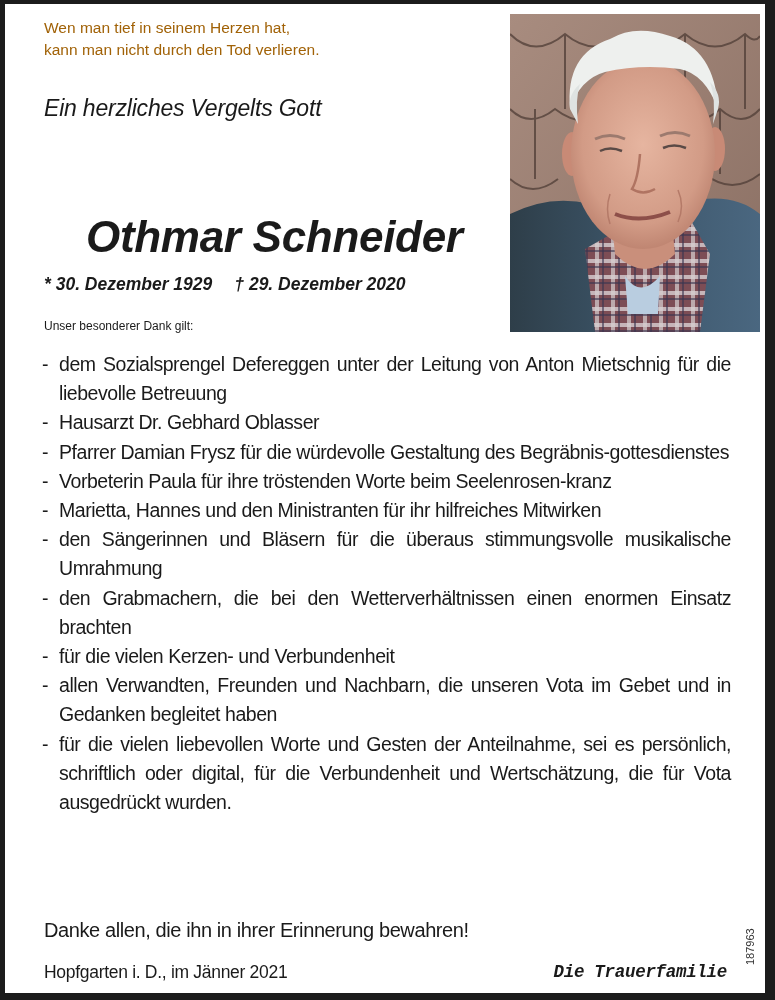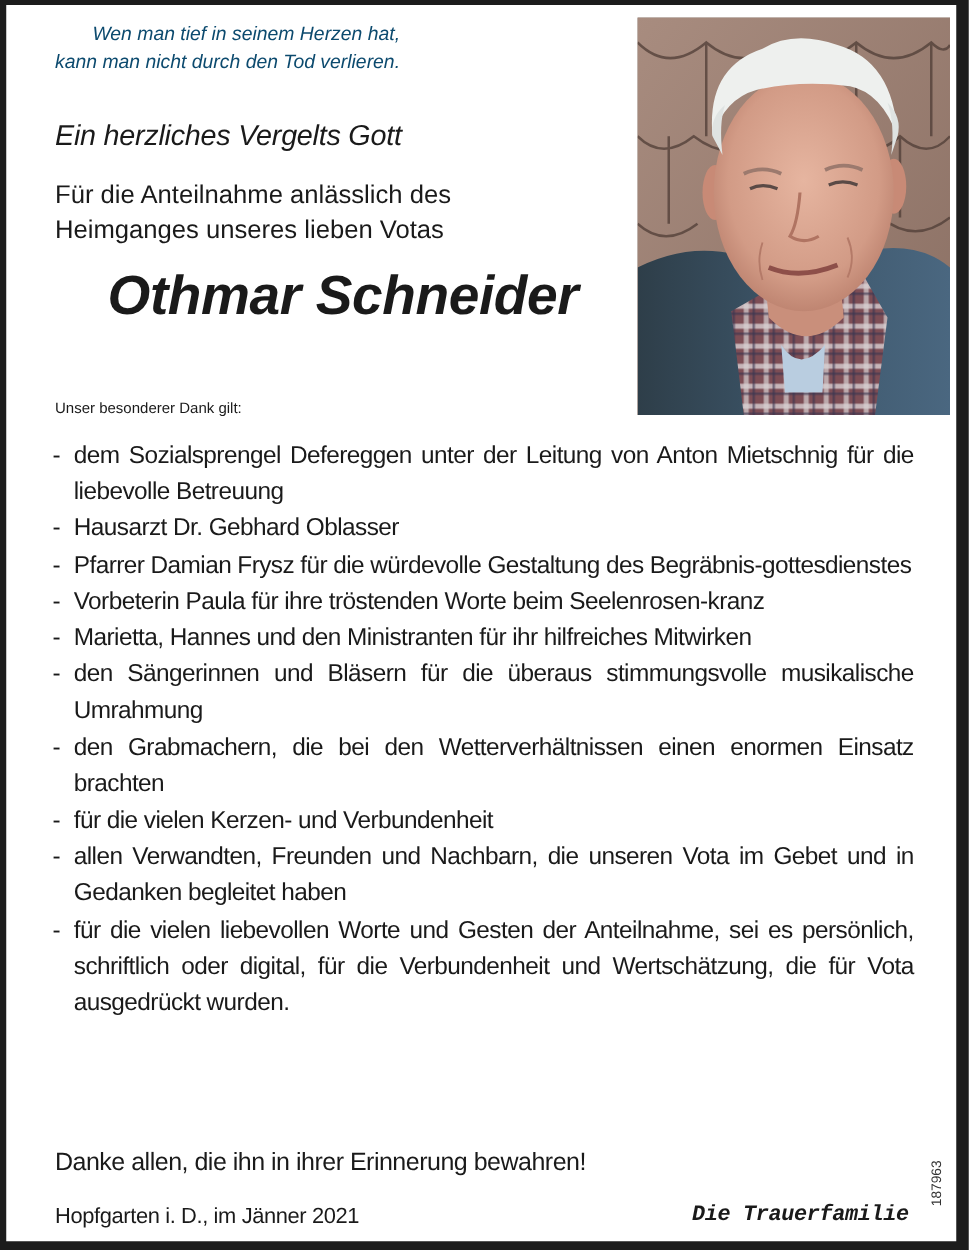--- a/index.html
+++ b/index.html
@@ -13,24 +13,22 @@
   }
   .paper {
     position: absolute;
     left: 5px; top: 4px;
     width: 760px; height: 989px;
     background: #ffffff;
   }
   .abs { position: absolute; white-space: nowrap; }
   .motto {
     left: 39px; top: 13px;
-    font-style: italic;
     font-size: 15.5px; line-height: 22px;
-    color: #0c4a6e;
-    text-align: right;
+    color: #a16207;
   }
   .motto div { white-space: nowrap; }
   .heading {
     left: 39px; top: 90px;
     font-weight: normal; font-style: italic;
     font-size: 23px; line-height: 28px;
     letter-spacing: -0.2px;
   }
   .intro {
     left: 39px; top: 138px;
@@ -112,27 +110,26 @@
 
 <div class="paper">
 
   <div class="abs motto">
     <div>Wen man tief in seinem Herzen hat,</div>
     <div>kann man nicht durch den Tod verlieren.</div>
   </div>
 
   <div class="abs heading">Ein herzliches Vergelts Gott</div>
 
-  <div class="abs intro">
-    <div>Für die Anteilnahme anlässlich des</div>
-    <div>Heimganges unseres lieben Votas</div>
+
+  <div class="abs name">Othmar Schneider</div>
+
+  <div class="abs dates">
+    <span>* 30. Dezember 1929</span><span class="gap"></span><span>† 29. Dezember 2020</span>
   </div>
-
-  <div class="abs name">Othmar Schneider</div>
-
 
   <div class="abs thanks-intro">Unser besonderer Dank gilt:</div>
 
   <div class="photo">
     <svg width="250" height="318" viewBox="0 0 250 318" xmlns="http://www.w3.org/2000/svg">
       <defs>
         <linearGradient id="bgGrad" x1="0" y1="0" x2="1" y2="1">
           <stop offset="0" stop-color="#a88c7f"></stop>
           <stop offset="1" stop-color="#8a6f63"></stop>
         </linearGradient>

